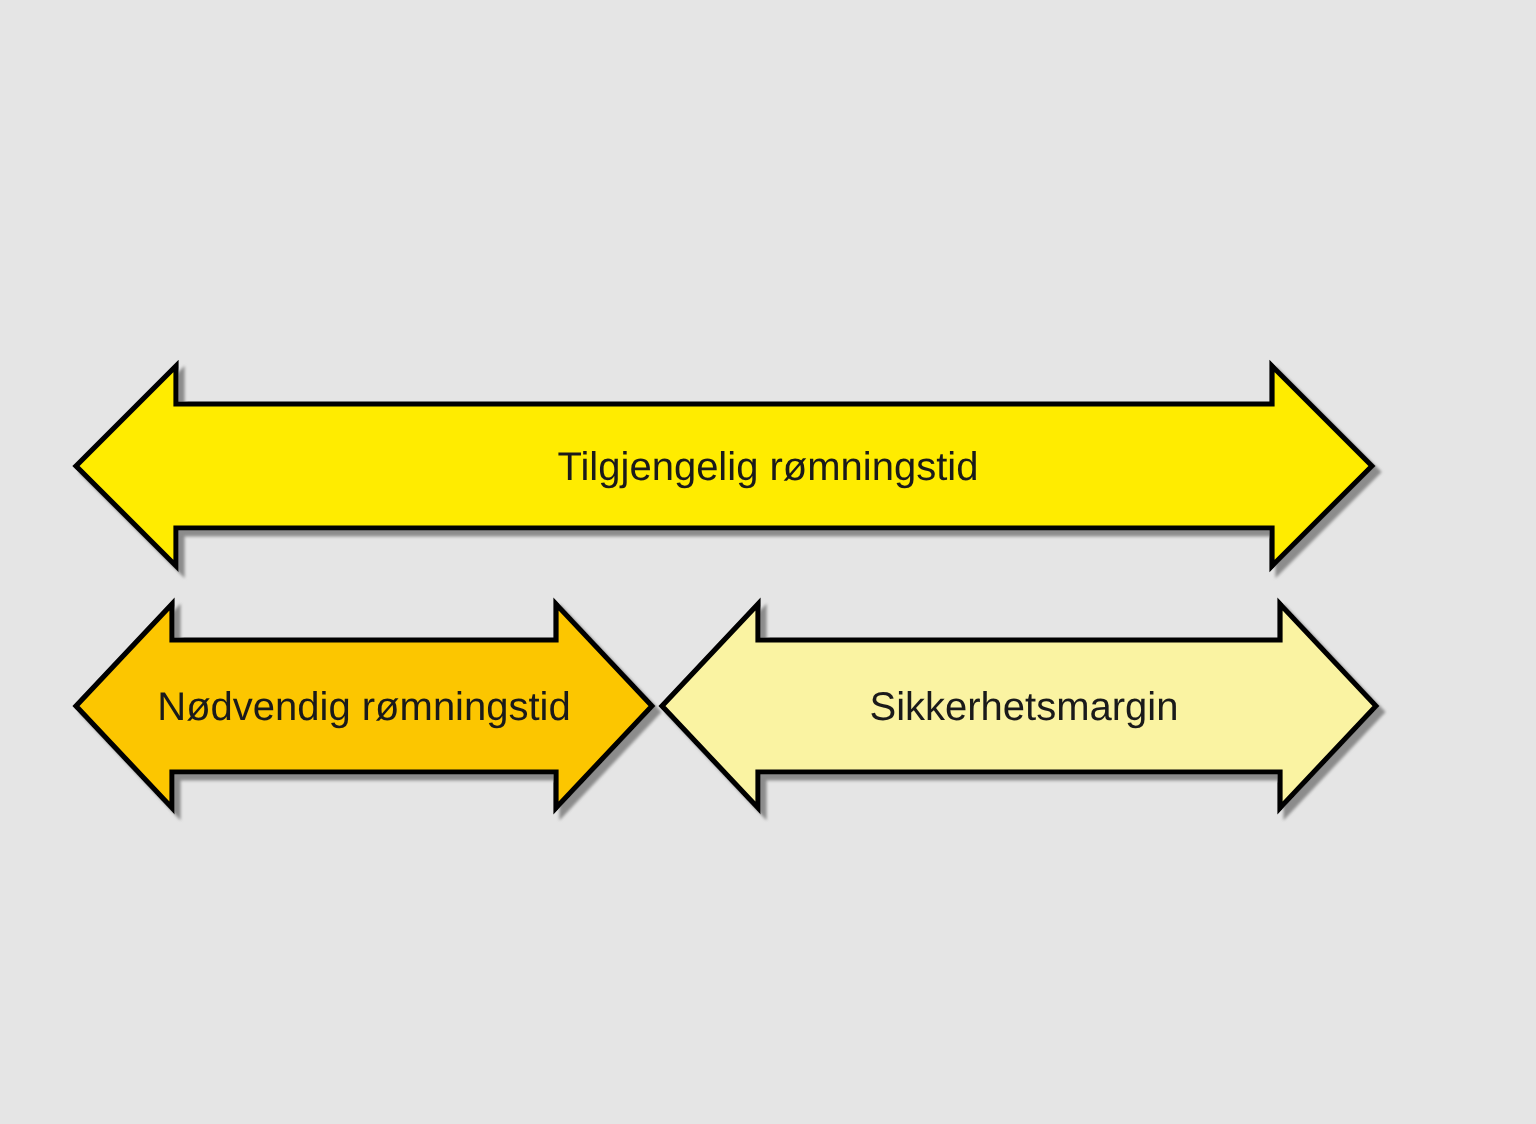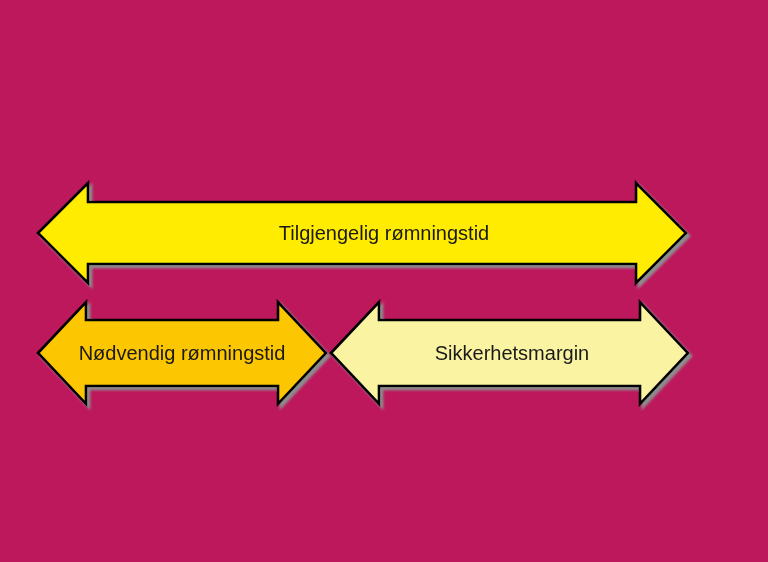--- a/index.html
+++ b/index.html
@@ -4,21 +4,21 @@
 <style>
   html, body {
     margin: 0;
     padding: 0;
     background: #ffffff;
   }
   .canvas {
     position: relative;
     width: 768px;
     height: 562px;
-    background: #be185d;
+    background: #e5e5e5;
     overflow: hidden;
   }
   .canvas svg {
     display: block;
     width: 768px;
     height: 562px;
   }
   .arrow-shape {
     stroke: #000000;
     stroke-width: 2.6;

